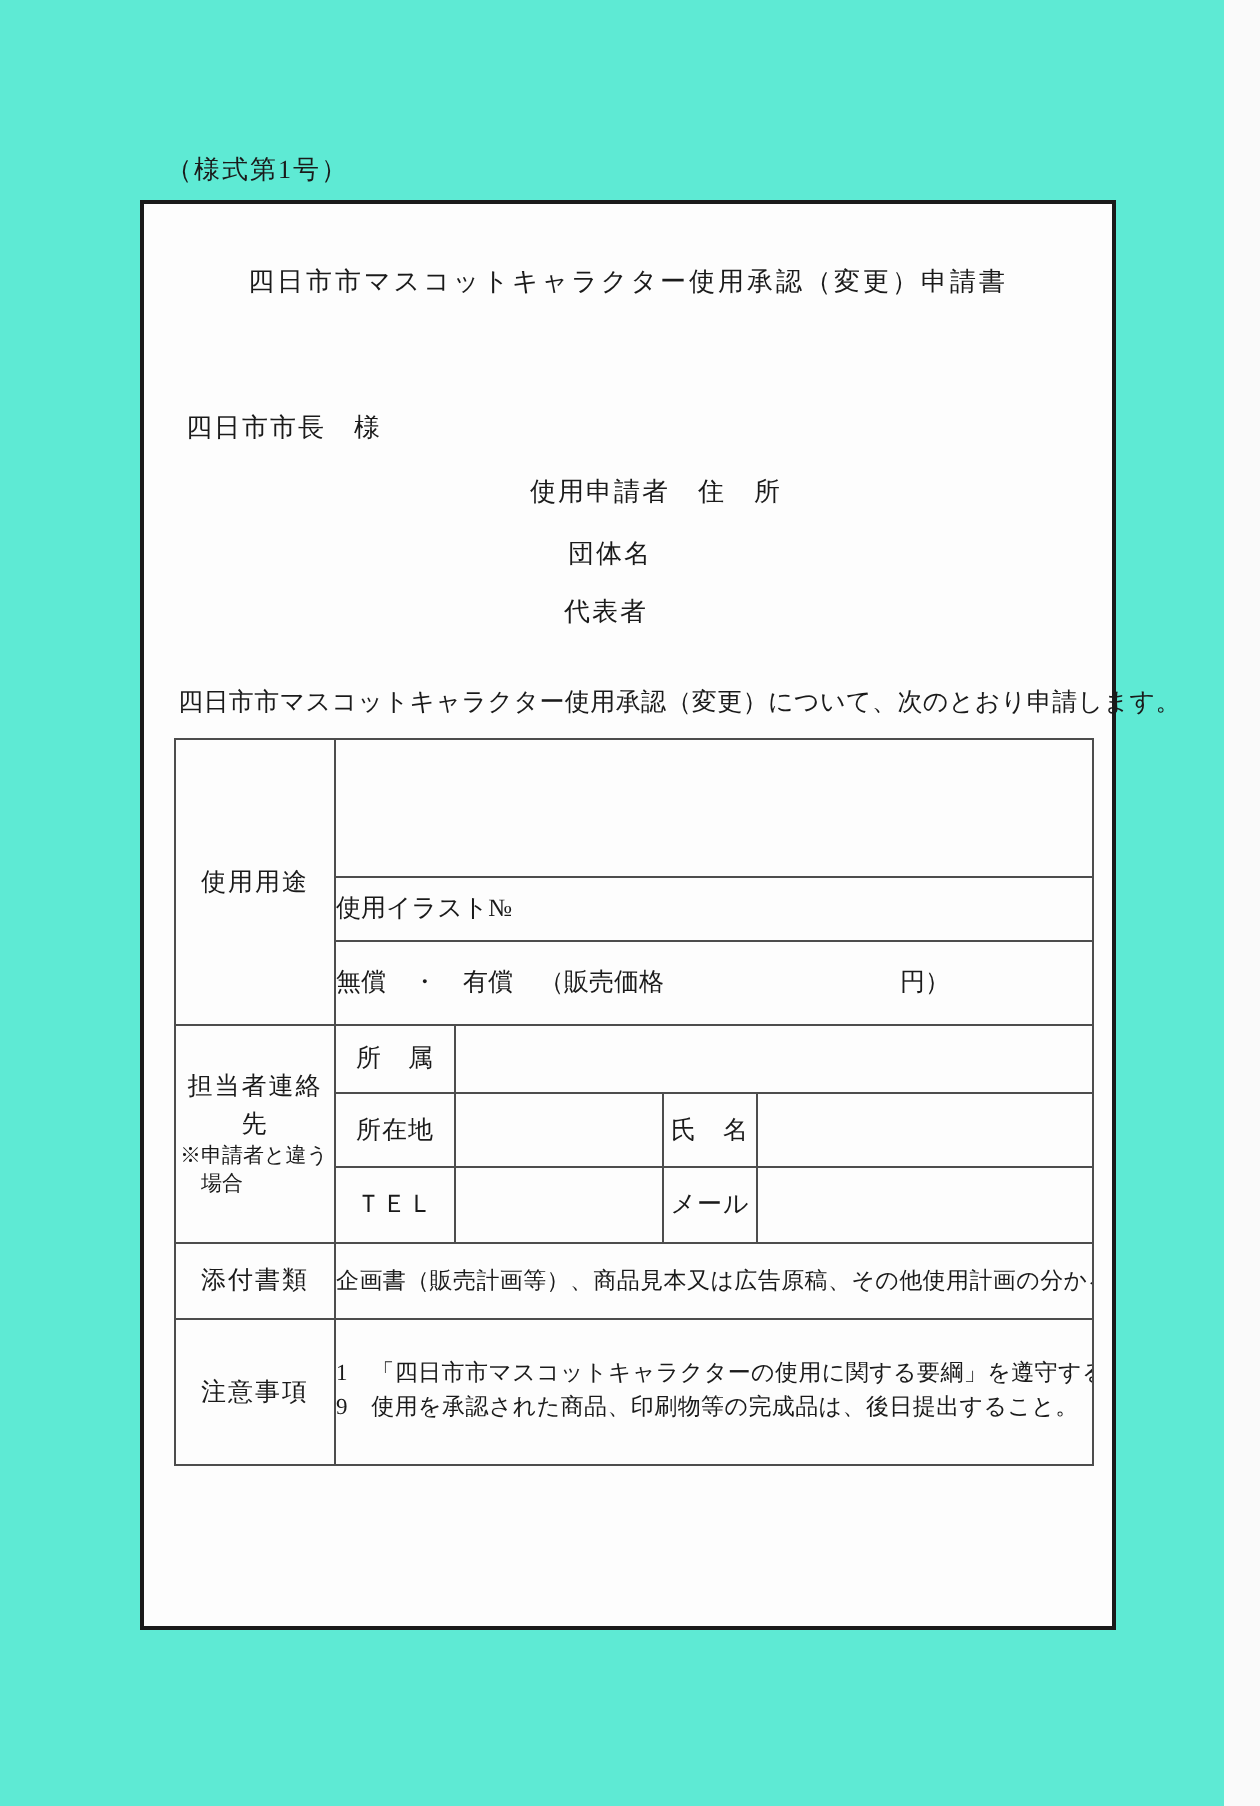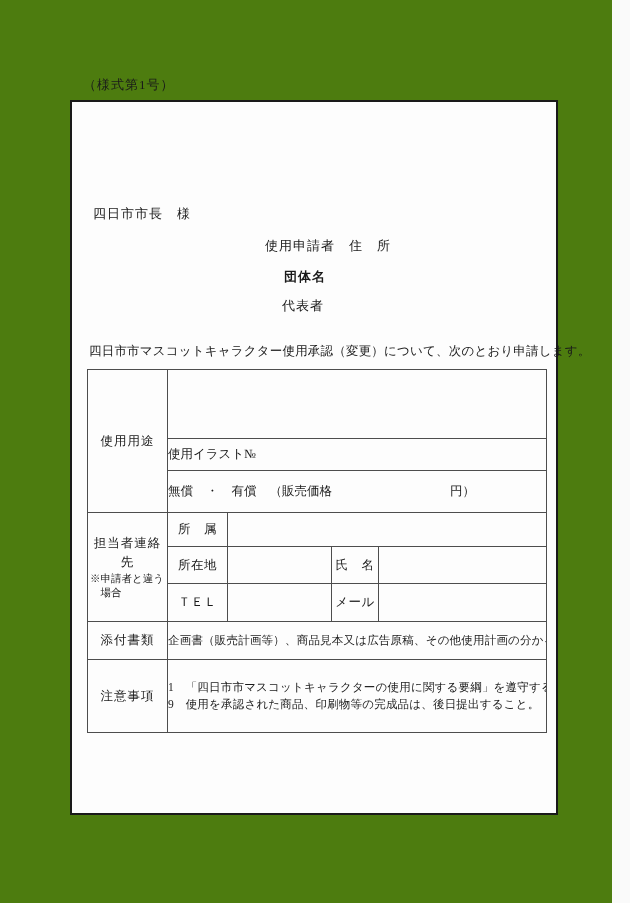--- a/index.html
+++ b/index.html
@@ -6,21 +6,21 @@
   body{
     width:630px;height:903px;
     background:#fafafa;
     font-family:"Liberation Serif","DejaVu Serif",serif;
     color:#1a1a1a;
     -webkit-font-smoothing:antialiased;
   }
   .page{
     position:relative;
     width:612px;height:903px;
-    background:#4d7c0f;
+    background:#5eead4;
     overflow:hidden;
   }
   .form-no{
     position:absolute;left:83px;top:76px;
     font-size:13px;letter-spacing:1px;
   }
   .box{
     position:absolute;left:70px;top:100px;
     width:484px;height:711px;
     border:2px solid #1a1a1a;
@@ -34,21 +34,21 @@
   .addressee{
     position:absolute;left:21px;top:103px;
     font-size:13px;letter-spacing:1px;text-align:center;
   }
   .applicant{
     position:absolute;left:145px;top:135px;
     font-size:13px;letter-spacing:1px;margin-left:48px;
   }
   .org{
     position:absolute;left:212px;top:166px;
-    font-size:13px;letter-spacing:1px;font-weight:bold;
+    font-size:13px;letter-spacing:1px;
   }
   .rep{
     position:absolute;left:210px;top:195px;
     font-size:13px;letter-spacing:1px;
   }
   .statement{
     position:absolute;left:17px;top:241px;
     font-size:12.5px;letter-spacing:0.2px;
     white-space:nowrap;
   }
@@ -111,20 +111,21 @@
 </style>
 </head>
 <body>
 
 <div class="page">
 
   <div class="form-no">（様式第1号）</div>
 
   <div class="box">
 
+    <div class="title">四日市市マスコットキャラクター使用承認（変更）申請書</div>
 
     <div class="addressee">四日市市長　様</div>
 
     <div class="applicant">使用申請者　住　所</div>
     <div class="org">団体名</div>
     <div class="rep">代表者</div>
 
     <div class="statement">四日市市マスコットキャラクター使用承認（変更）について、次のとおり申請します。</div>
 
     <table class="app">

